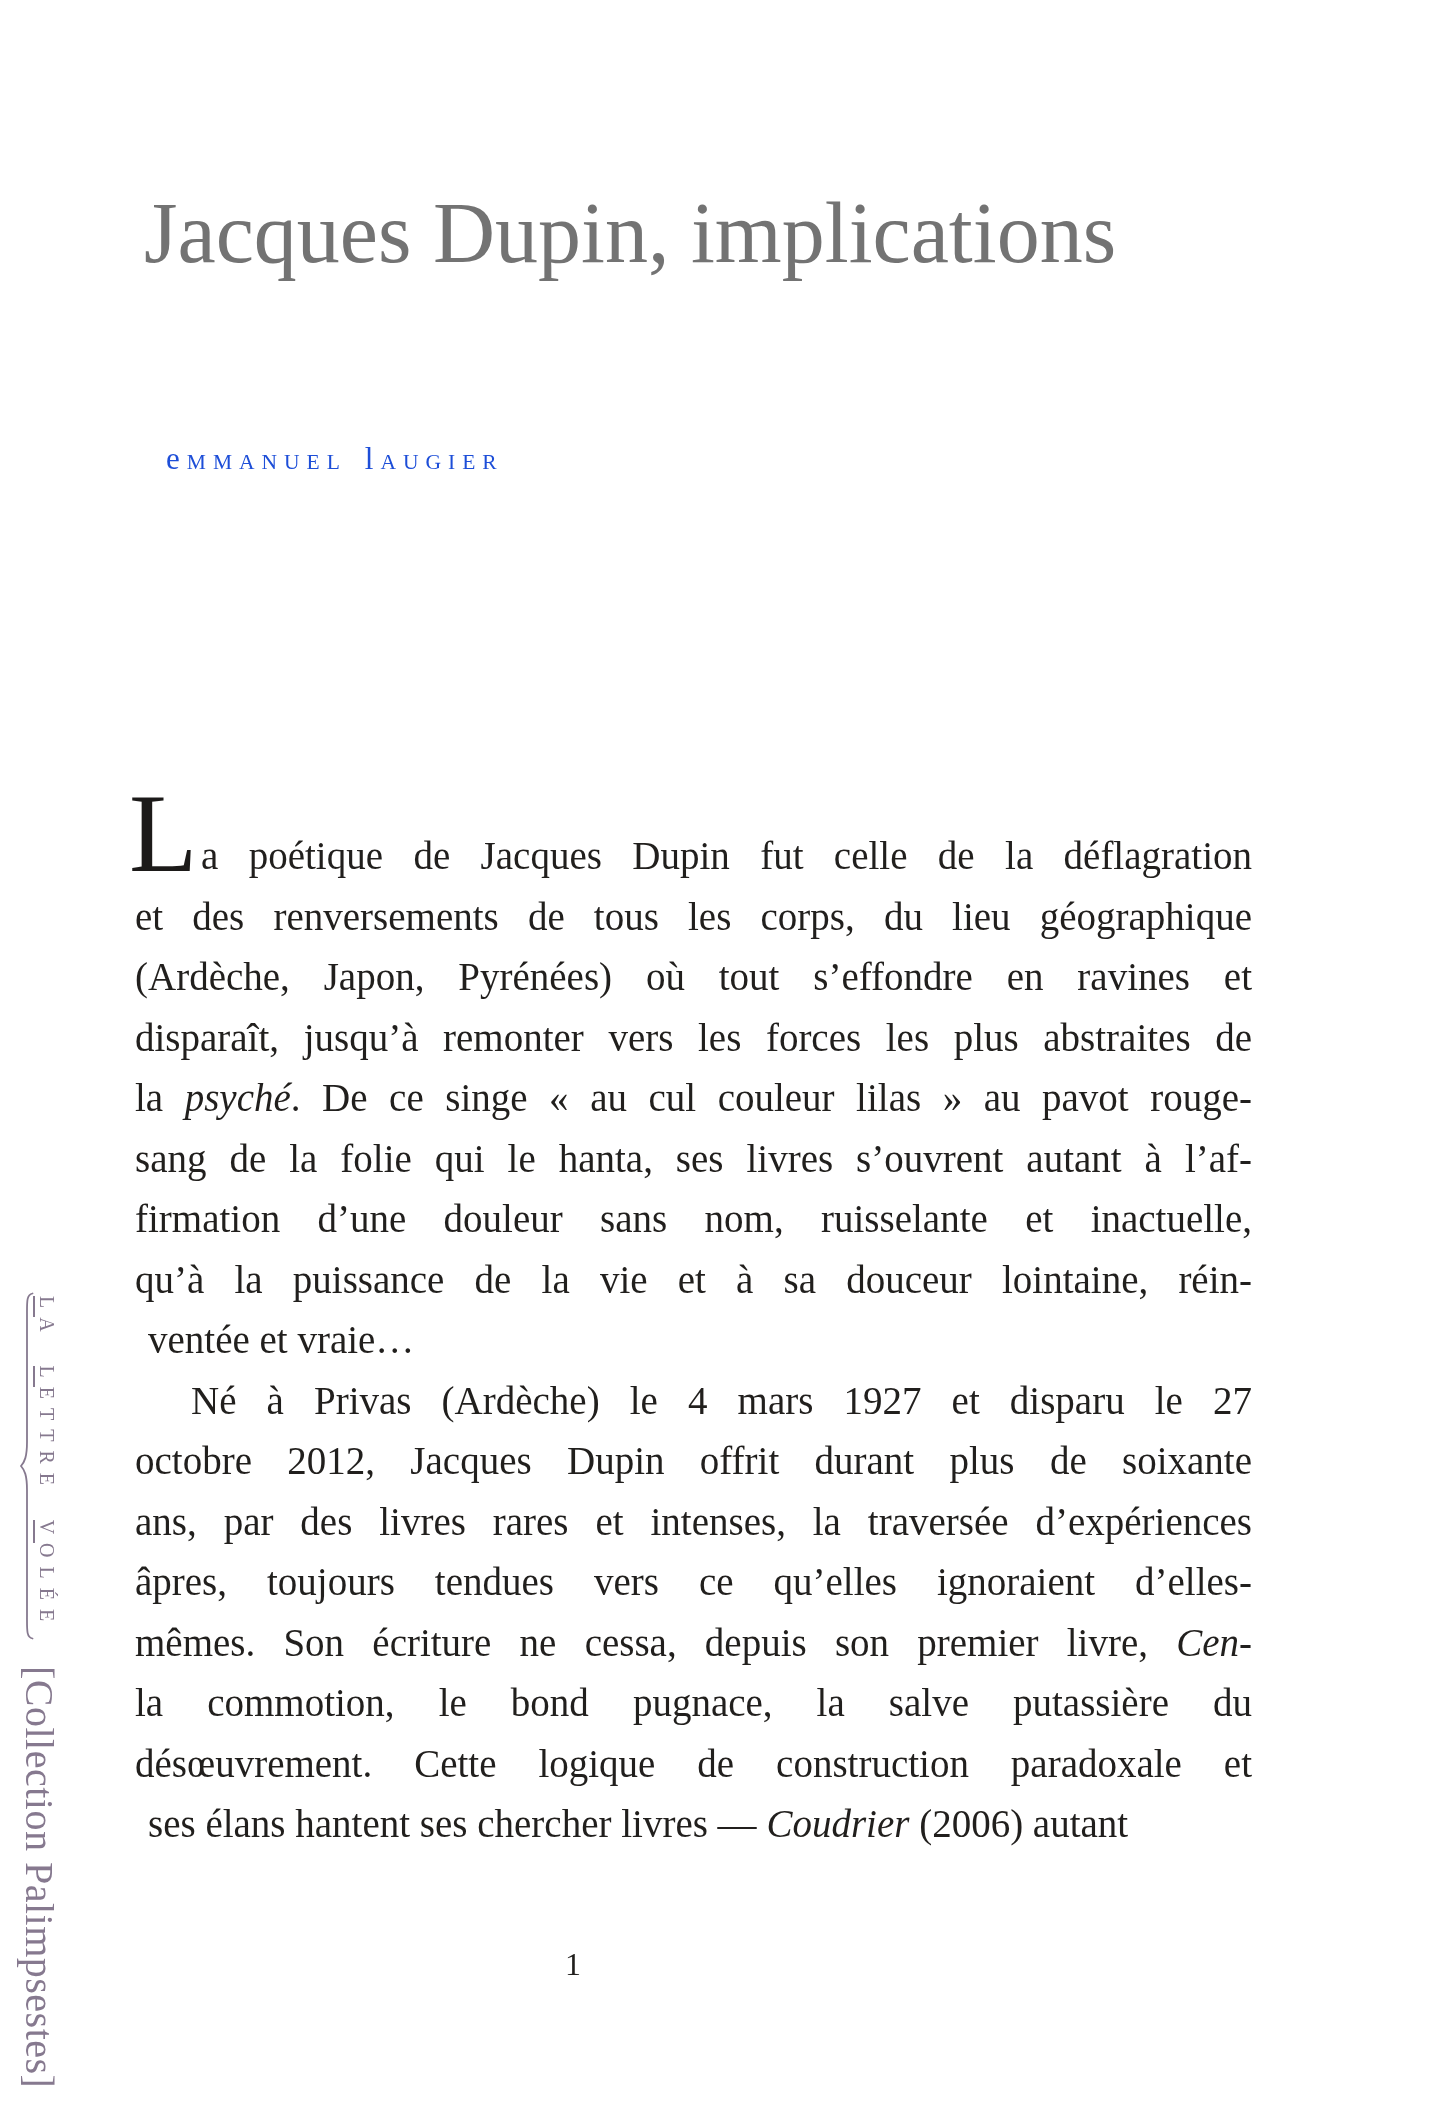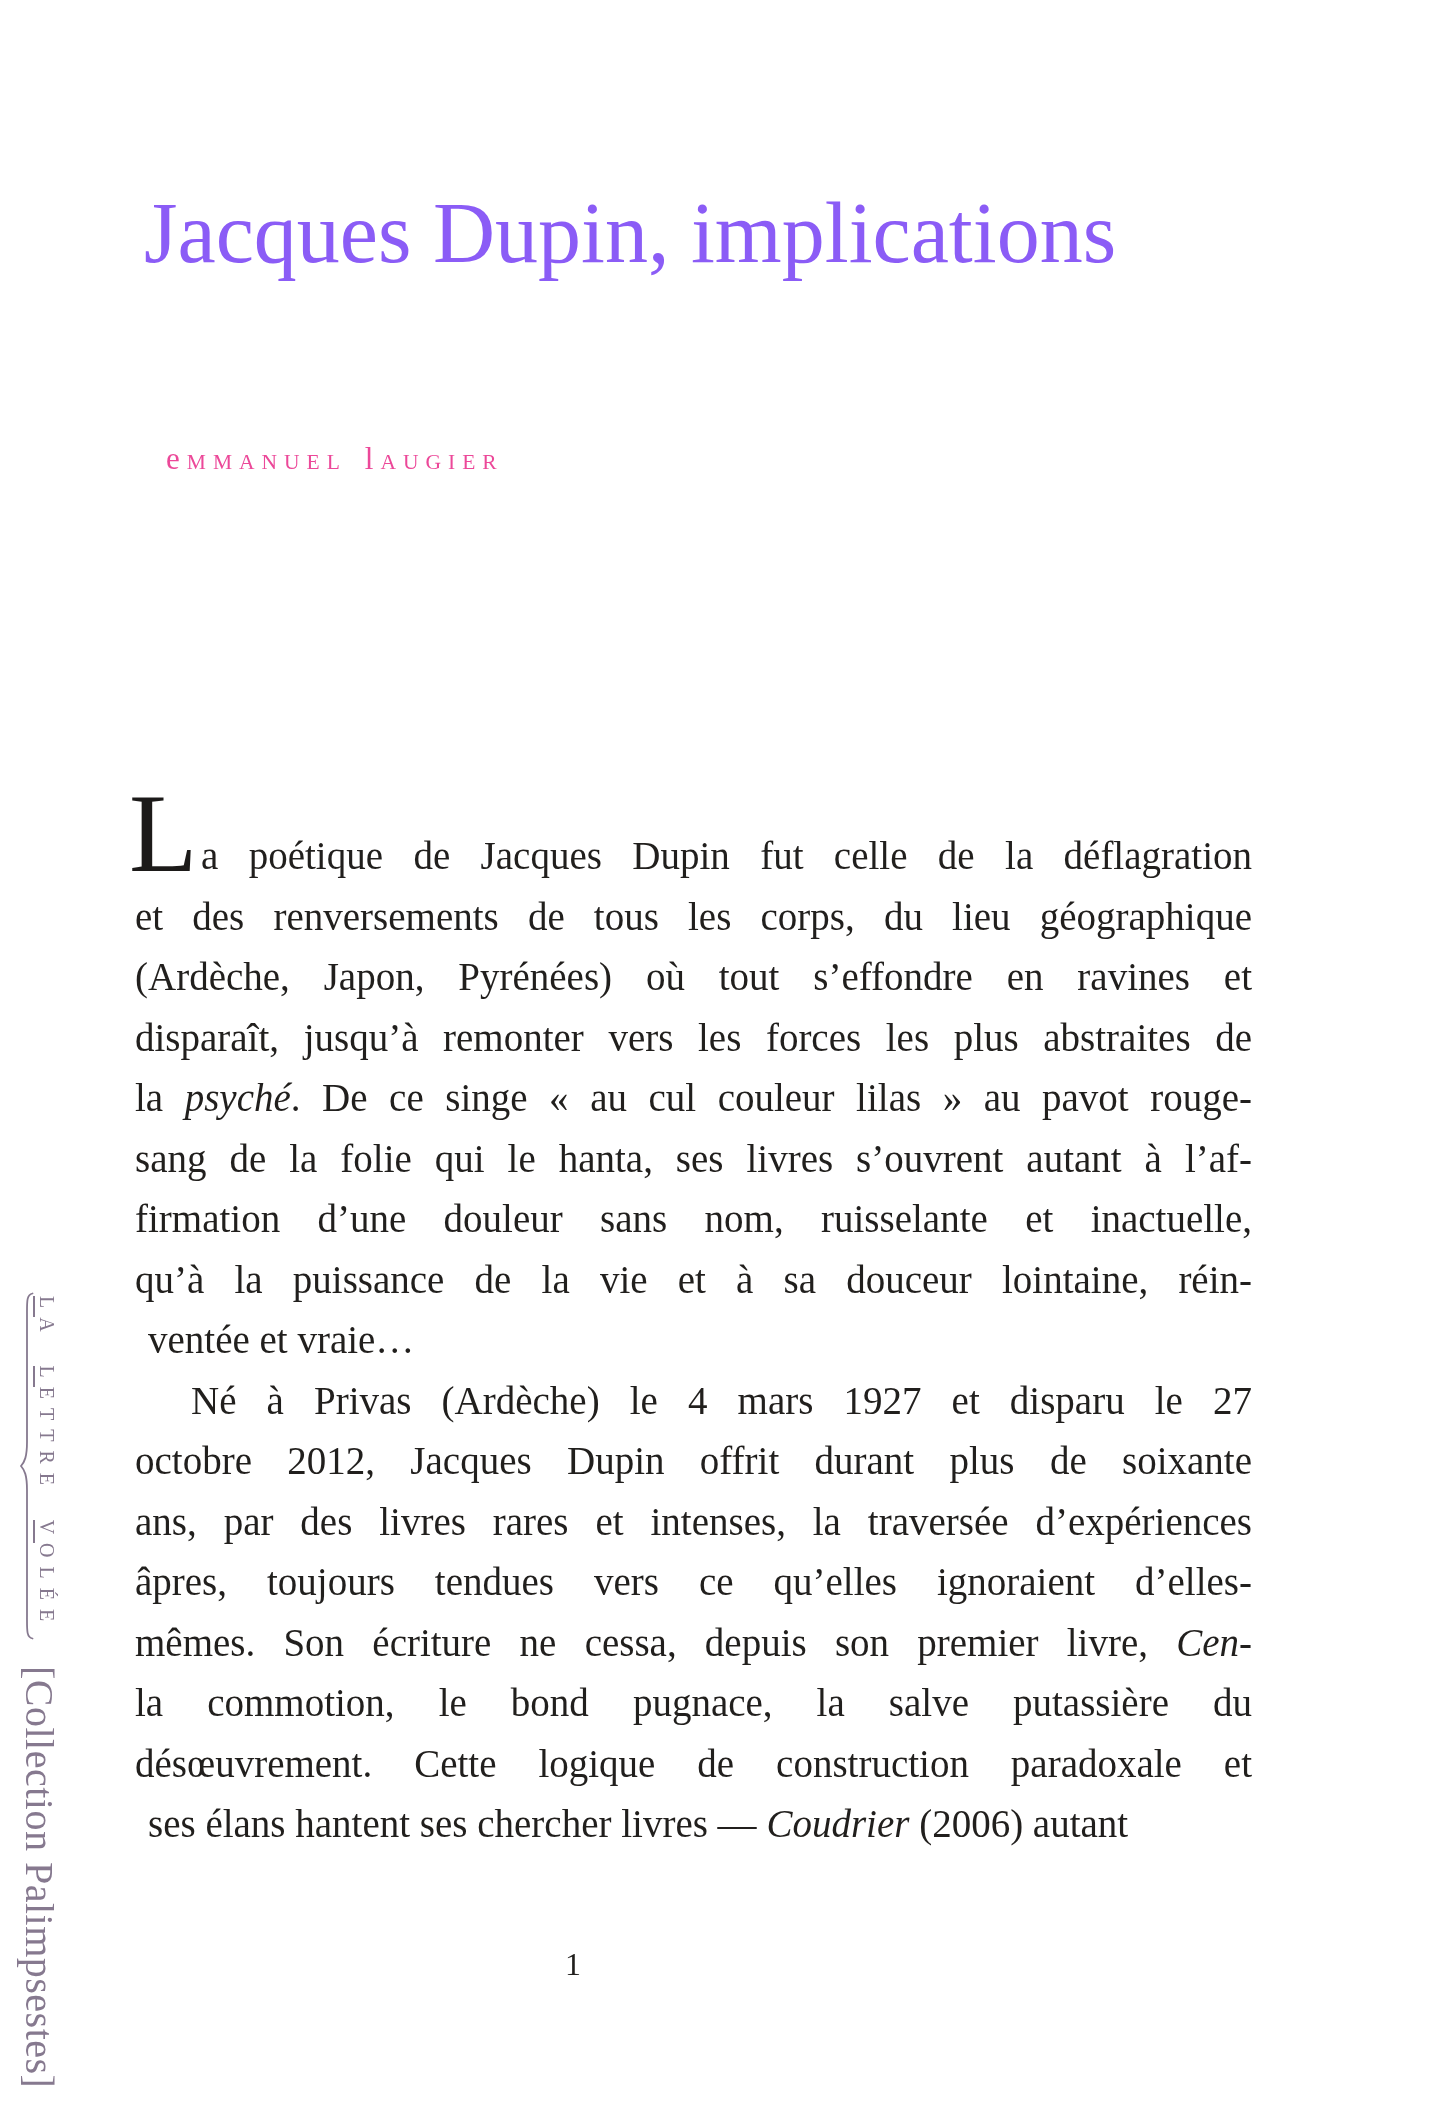--- a/index.html
+++ b/index.html
@@ -20,31 +20,31 @@
   
   .title {
     position: absolute;
     left: 144px;
     top: 190px;
     margin: 0;
     font-size: 86px;
     font-weight: normal;
     line-height: 1;
     letter-spacing: 0px;
-    color: #8b5cf6;
+    color: #737373;
     white-space: nowrap;
   }
 
   
   .author {
     position: absolute;
     left: 166px;
     top: 441px;
     white-space: nowrap;
-    color: #ec4899;
+    color: #1d4ed8;
   }
   .author .lc {
     font-size: 31px;
     letter-spacing: 7px;
   }
   .author .sc {
     font-size: 21.5px;
     letter-spacing: 7px;
     text-transform: uppercase;
   }

